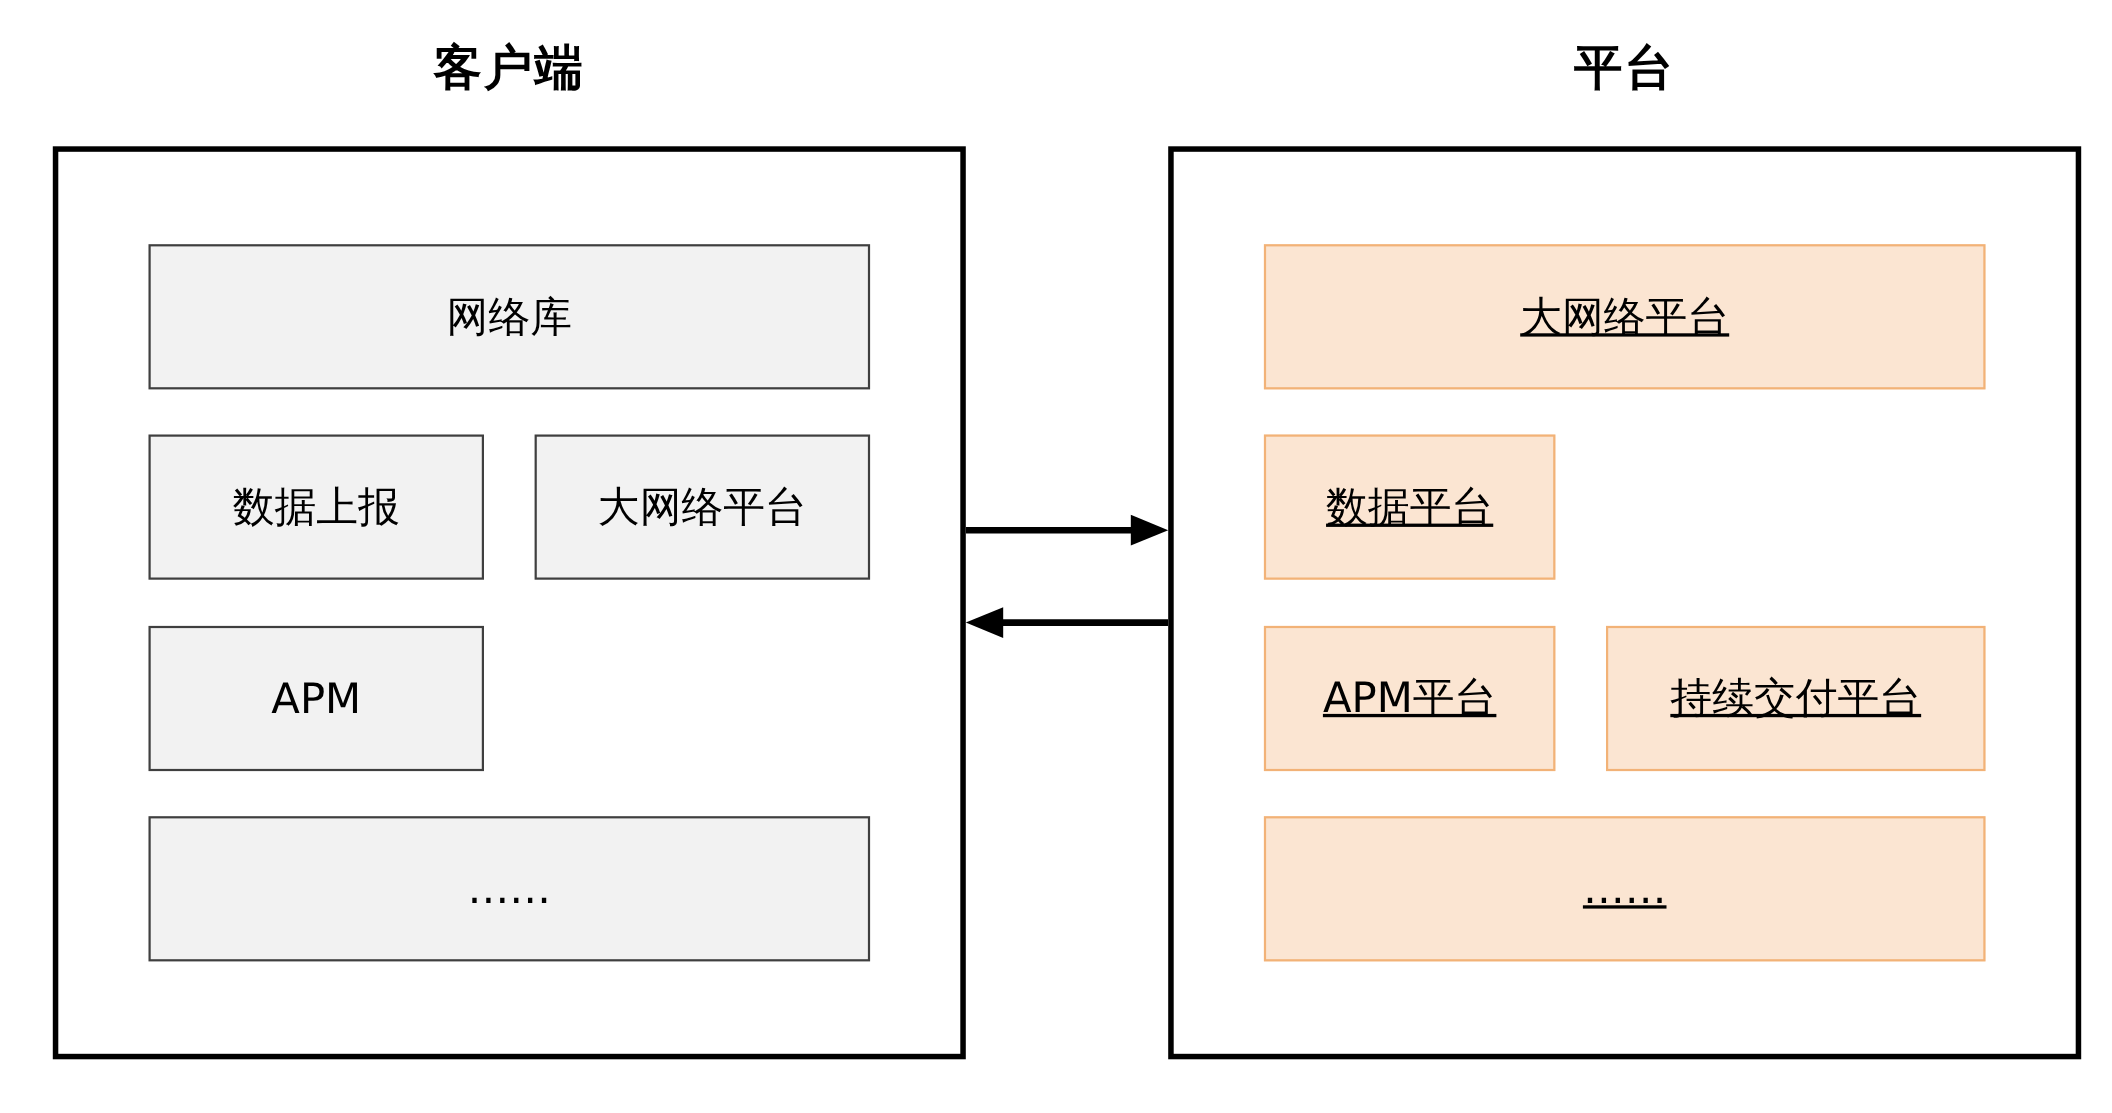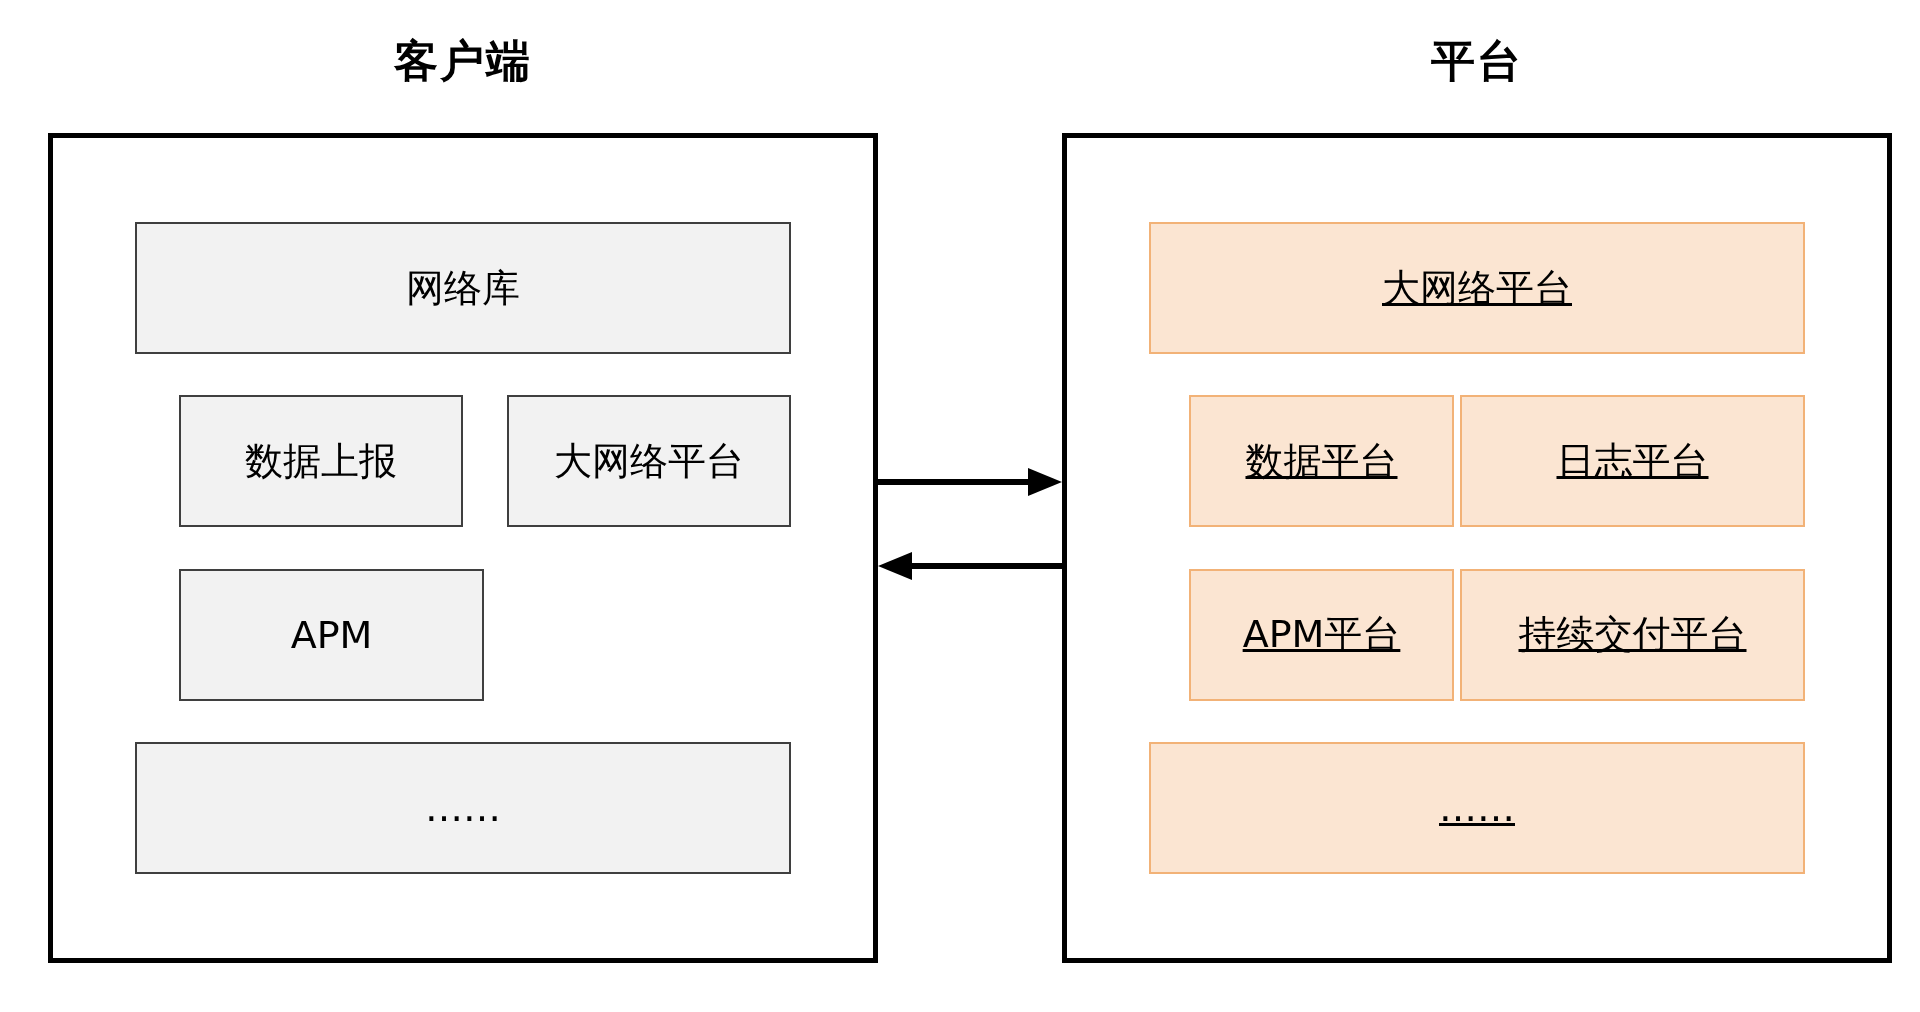--- a/index.html
+++ b/index.html
@@ -58,23 +58,23 @@
     height: 132px;
     display: flex;
     align-items: center;
     justify-content: center;
     font-size: 38px;
     color: #000000;
     text-align: center;
   }
 
   .box.full { width: 100%; }
-  .box.half { width: 305px; margin-left: 44px; }
+  .box.half { width: 305px; }
   .box.half-wide { width: 345px; }
-  .box.half-narrow { width: 265px; margin-left: 40px; }
+  .box.half-narrow { width: 265px; }
 
   .client-box {
     background: #f2f2f2;
     border: 2px solid #3f3f3f;
   }
 
   .platform-box {
     background: #fbe5d2;
     border: 2px solid #f2b277;
     text-decoration: underline;
@@ -123,21 +123,20 @@
       <polygon points="34,122 0,136 34,150" fill="#000000"></polygon>
     </g>
   </svg>
 
   <div class="group" id="platform-group">
     <div class="row">
       <div class="box full platform-box">大网络平台</div>
     </div>
     <div class="row">
       <div class="box half-narrow platform-box">数据平台</div>
-      <div class="box half-wide platform-box">日志平台</div>
     </div>
     <div class="row">
       <div class="box half-narrow platform-box">APM平台</div>
       <div class="box half-wide platform-box">持续交付平台</div>
     </div>
     <div class="row">
       <div class="box full platform-box">……</div>
     </div>
   </div>
 

